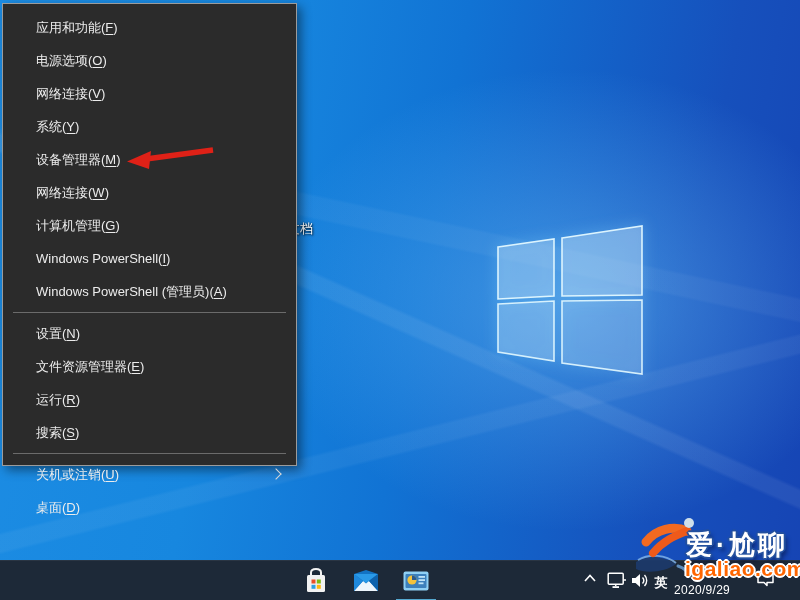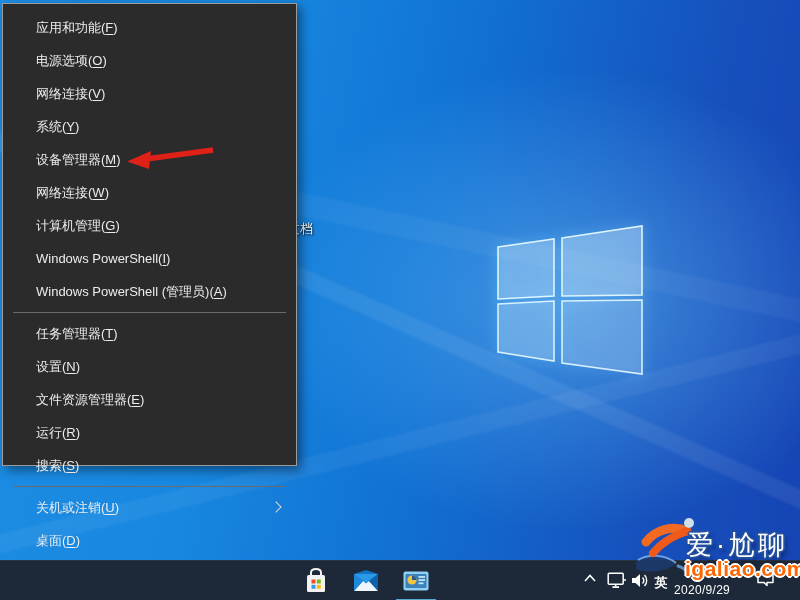--- a/index.html
+++ b/index.html
@@ -64,21 +64,21 @@
   .submenu-chevron { position:absolute; right:16px; top:12px; width:8px; height:8px;
     border-top:1.6px solid #d8d8d8; border-right:1.6px solid #d8d8d8;
     transform:rotate(45deg); }
 
   
   .anno-arrow { position:absolute; left:118px; top:140px; z-index:11; }
 
   
   .wm-logo  { position:absolute; left:634px; top:516px; z-index:5; }
   .wm-title { position:absolute; left:686px; top:527px; z-index:7;
-    font-size:27px; font-weight:normal; color:#fff; letter-spacing:3px;
+    font-size:27px; font-weight:bold; color:#fff; letter-spacing:3px;
     text-shadow:-2px 0 0 #23509e, 2px 0 0 #23509e, 0 -2px 0 #23509e, 0 2px 0 #23509e,
       -1px -1px 0 #23509e, 1px 1px 0 #23509e, 1px -1px 0 #23509e, -1px 1px 0 #23509e,
       3px 4px 4px rgba(0,10,40,.55); }
   .wm-site  { position:absolute; left:685px; top:557px; z-index:7;
     font-size:21px; font-weight:bold; color:#ff6600; letter-spacing:.5px;
     text-shadow:-2px 0 0 #fff, 2px 0 0 #fff, 0 -2px 0 #fff, 0 2px 0 #fff,
       -1px -1px 0 #fff, 1px 1px 0 #fff, 1px -1px 0 #fff, -1px 1px 0 #fff; }
 </style>
 </head>
 <body>
@@ -212,24 +212,20 @@
       <span class="mi-key">I</span>
   </div>
   <div class="menu-item">
     <span class="mi-label">Windows PowerShell (管理员)</span>
       <span class="mi-key">A</span>
   </div>
 
   <div class="menu-sep"></div>
 
   <div class="menu-item">
-    <span class="mi-label">任务管理器</span>
-      <span class="mi-key">T</span>
-  </div>
-  <div class="menu-item">
     <span class="mi-label">设置</span>
       <span class="mi-key">N</span>
   </div>
   <div class="menu-item">
     <span class="mi-label">文件资源管理器</span>
       <span class="mi-key">E</span>
   </div>
   <div class="menu-item">
     <span class="mi-label">运行</span>
       <span class="mi-key">R</span>

